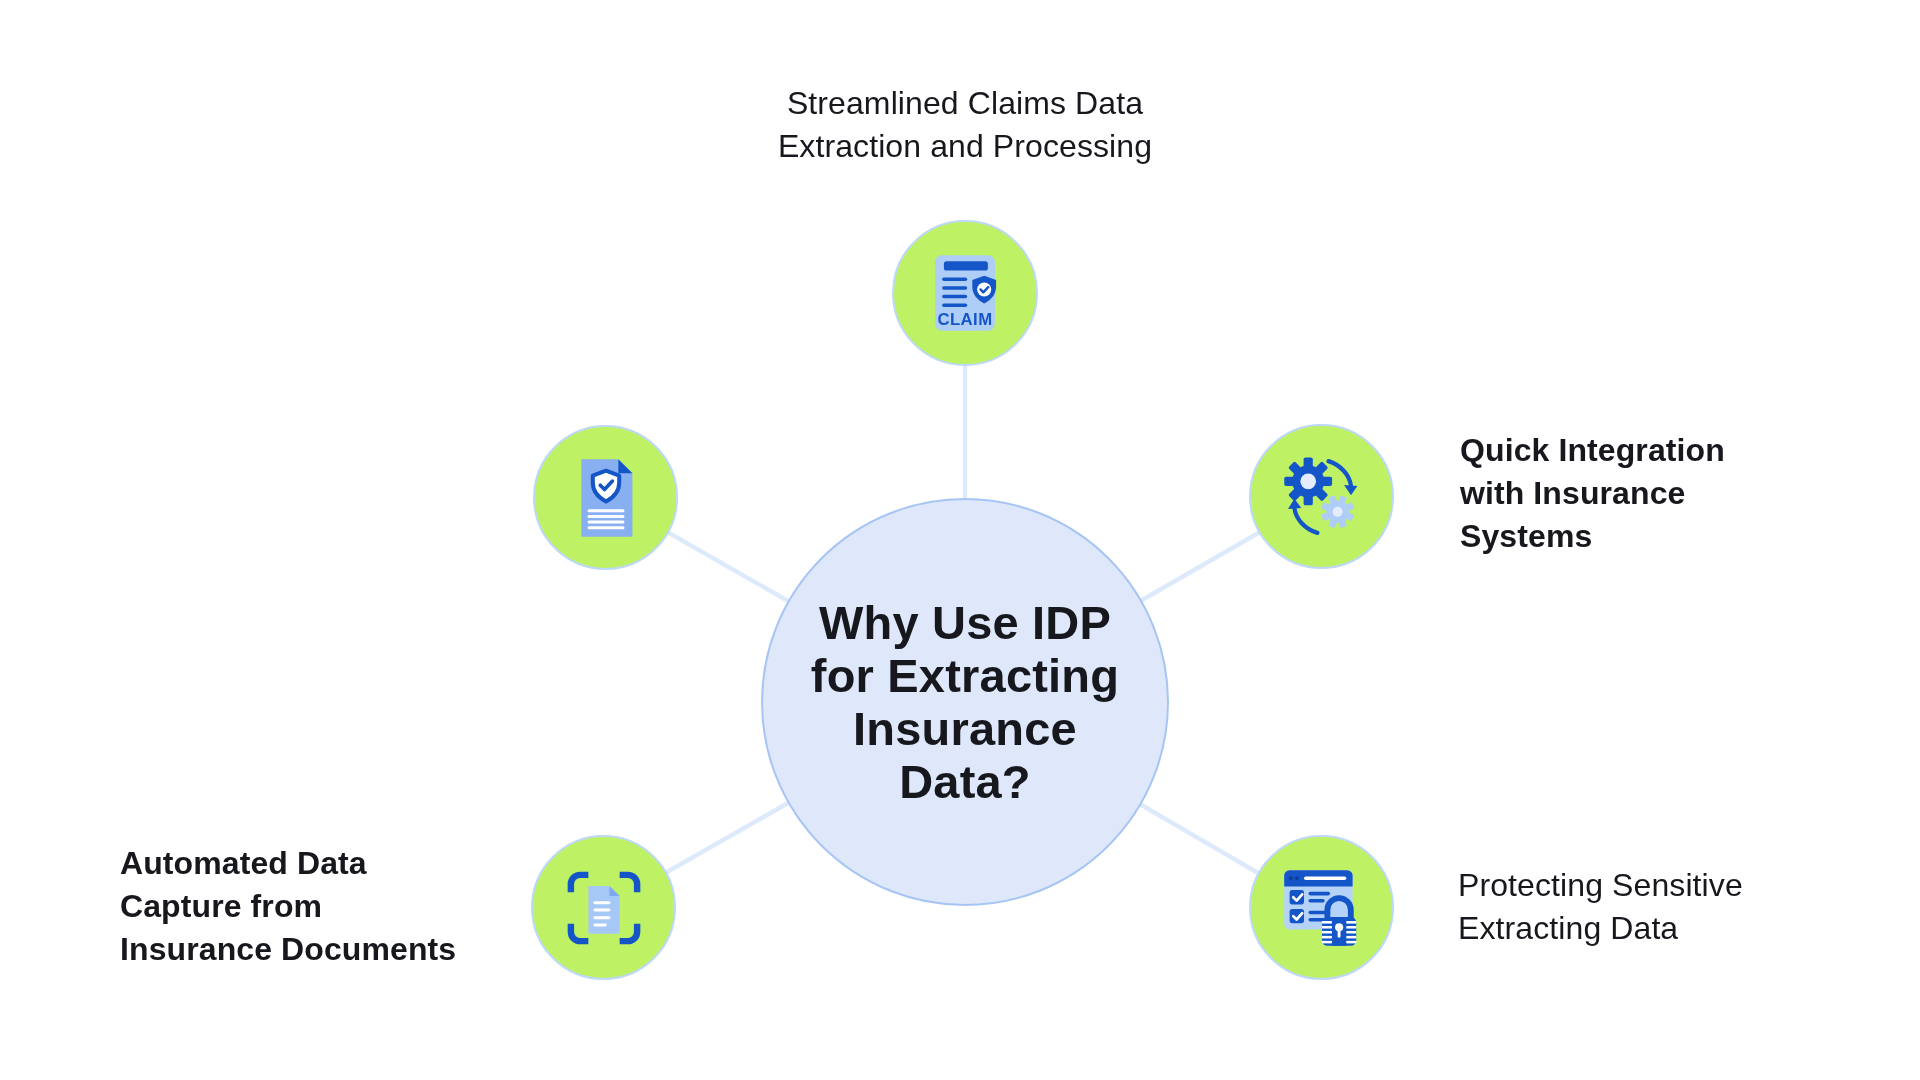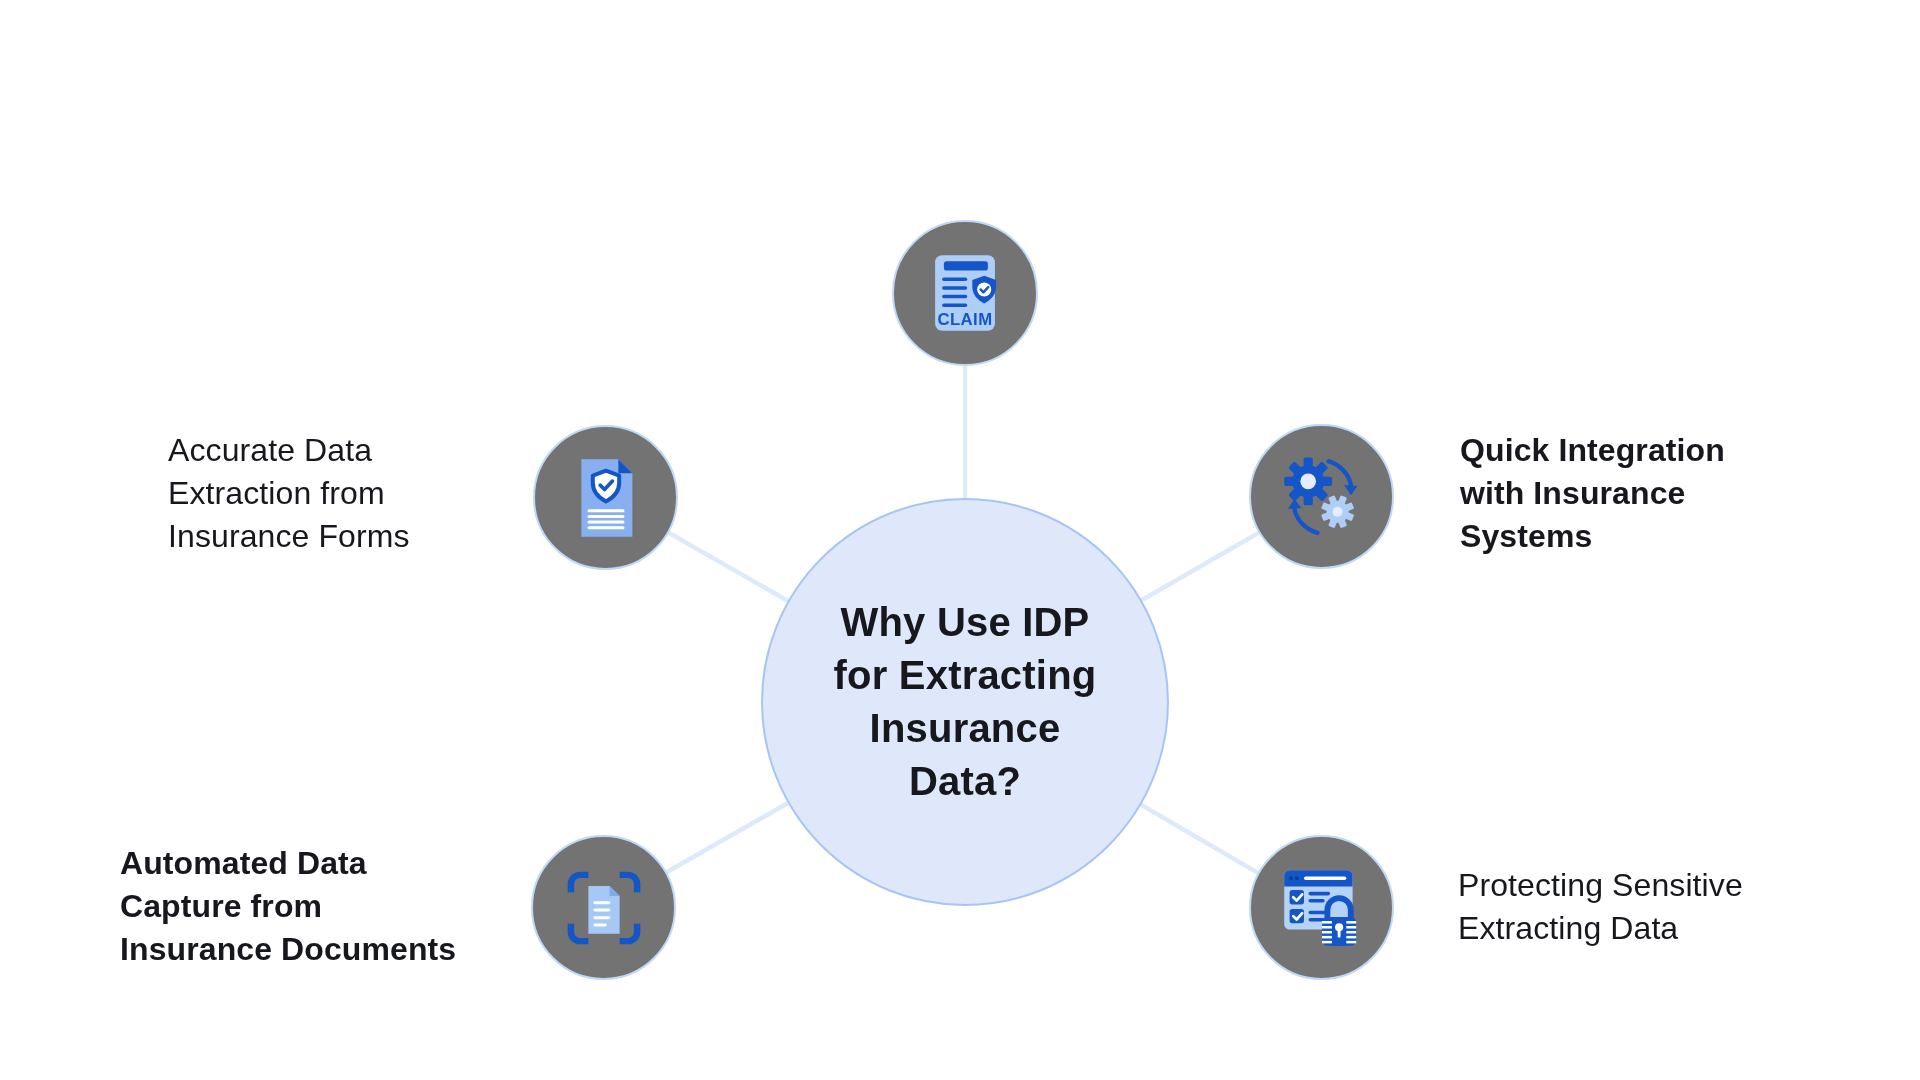--- a/index.html
+++ b/index.html
@@ -3,32 +3,32 @@
 <meta charset="utf-8">
 <style>
   html,body { margin:0; padding:0; background:#ffffff; }
   .stage {
     position:relative; width:1920px; height:1080px; background:#ffffff;
     font-family:"Liberation Sans","DejaVu Sans",sans-serif; overflow:hidden;
   }
   .connectors { position:absolute; left:0; top:0; }
   .node-circle {
     position:absolute; border-radius:50%;
-    background:#737373; border:2px solid #bdd8f9;
+    background:#bef264; border:2px solid #bdd8f9;
     display:flex; align-items:center; justify-content:center;
     box-sizing:border-box;
   }
   .center-circle {
     position:absolute; border-radius:50%;
     background:#dfe8fb; border:2.5px solid #a7c5f4;
     display:flex; align-items:center; justify-content:center;
     box-sizing:border-box;
   }
   .center-label {
-    font-size:40px; line-height:53px; font-weight:700; color:#17181d;
+    font-size:47px; line-height:53px; font-weight:700; color:#17181d;
     text-align:center; white-space:pre-line; letter-spacing:0.2px;
   }
   .label {
     position:absolute; font-size:32px; line-height:43px; font-weight:400;
     color:#17181d; white-space:pre-line; letter-spacing:0.1px;
   }
   .label.centered { text-align:center; }
 </style>
 </head>
 <body>
@@ -153,24 +153,23 @@
           <rect x="50" y="81" width="38" height="2.8"></rect>
           <rect x="50" y="86.5" width="38" height="2.8"></rect>
         </g>
         <rect x="61" y="60" width="16" height="32" fill="#1456c8"></rect>
         <circle cx="69" cy="71.5" r="4.5" fill="#ffffff"></circle>
         <rect x="67.4" y="74.5" width="3.2" height="8.5" rx="1.6" fill="#ffffff"></rect>
       </g>
     </svg>
   </div>
 
+  <div class="label centered" style="left:465px; top:82px; width:1000px;">Streamlined Claims Data
+Extraction and Processing</div>
 
-  <div class="label" style="left:168px; top:429px;">Accurate Data
-Extraction from
-Insurance Forms</div>
 
   <div class="label" style="left:1460px; top:429px;font-weight:bold;">Quick Integration
 with Insurance
 Systems</div>
 
   <div class="label" style="left:120px; top:842px;font-weight:bold;">Automated Data
 Capture from
 Insurance Documents</div>
 
   <div class="label" style="left:1458px; top:864px;">Protecting Sensitive

